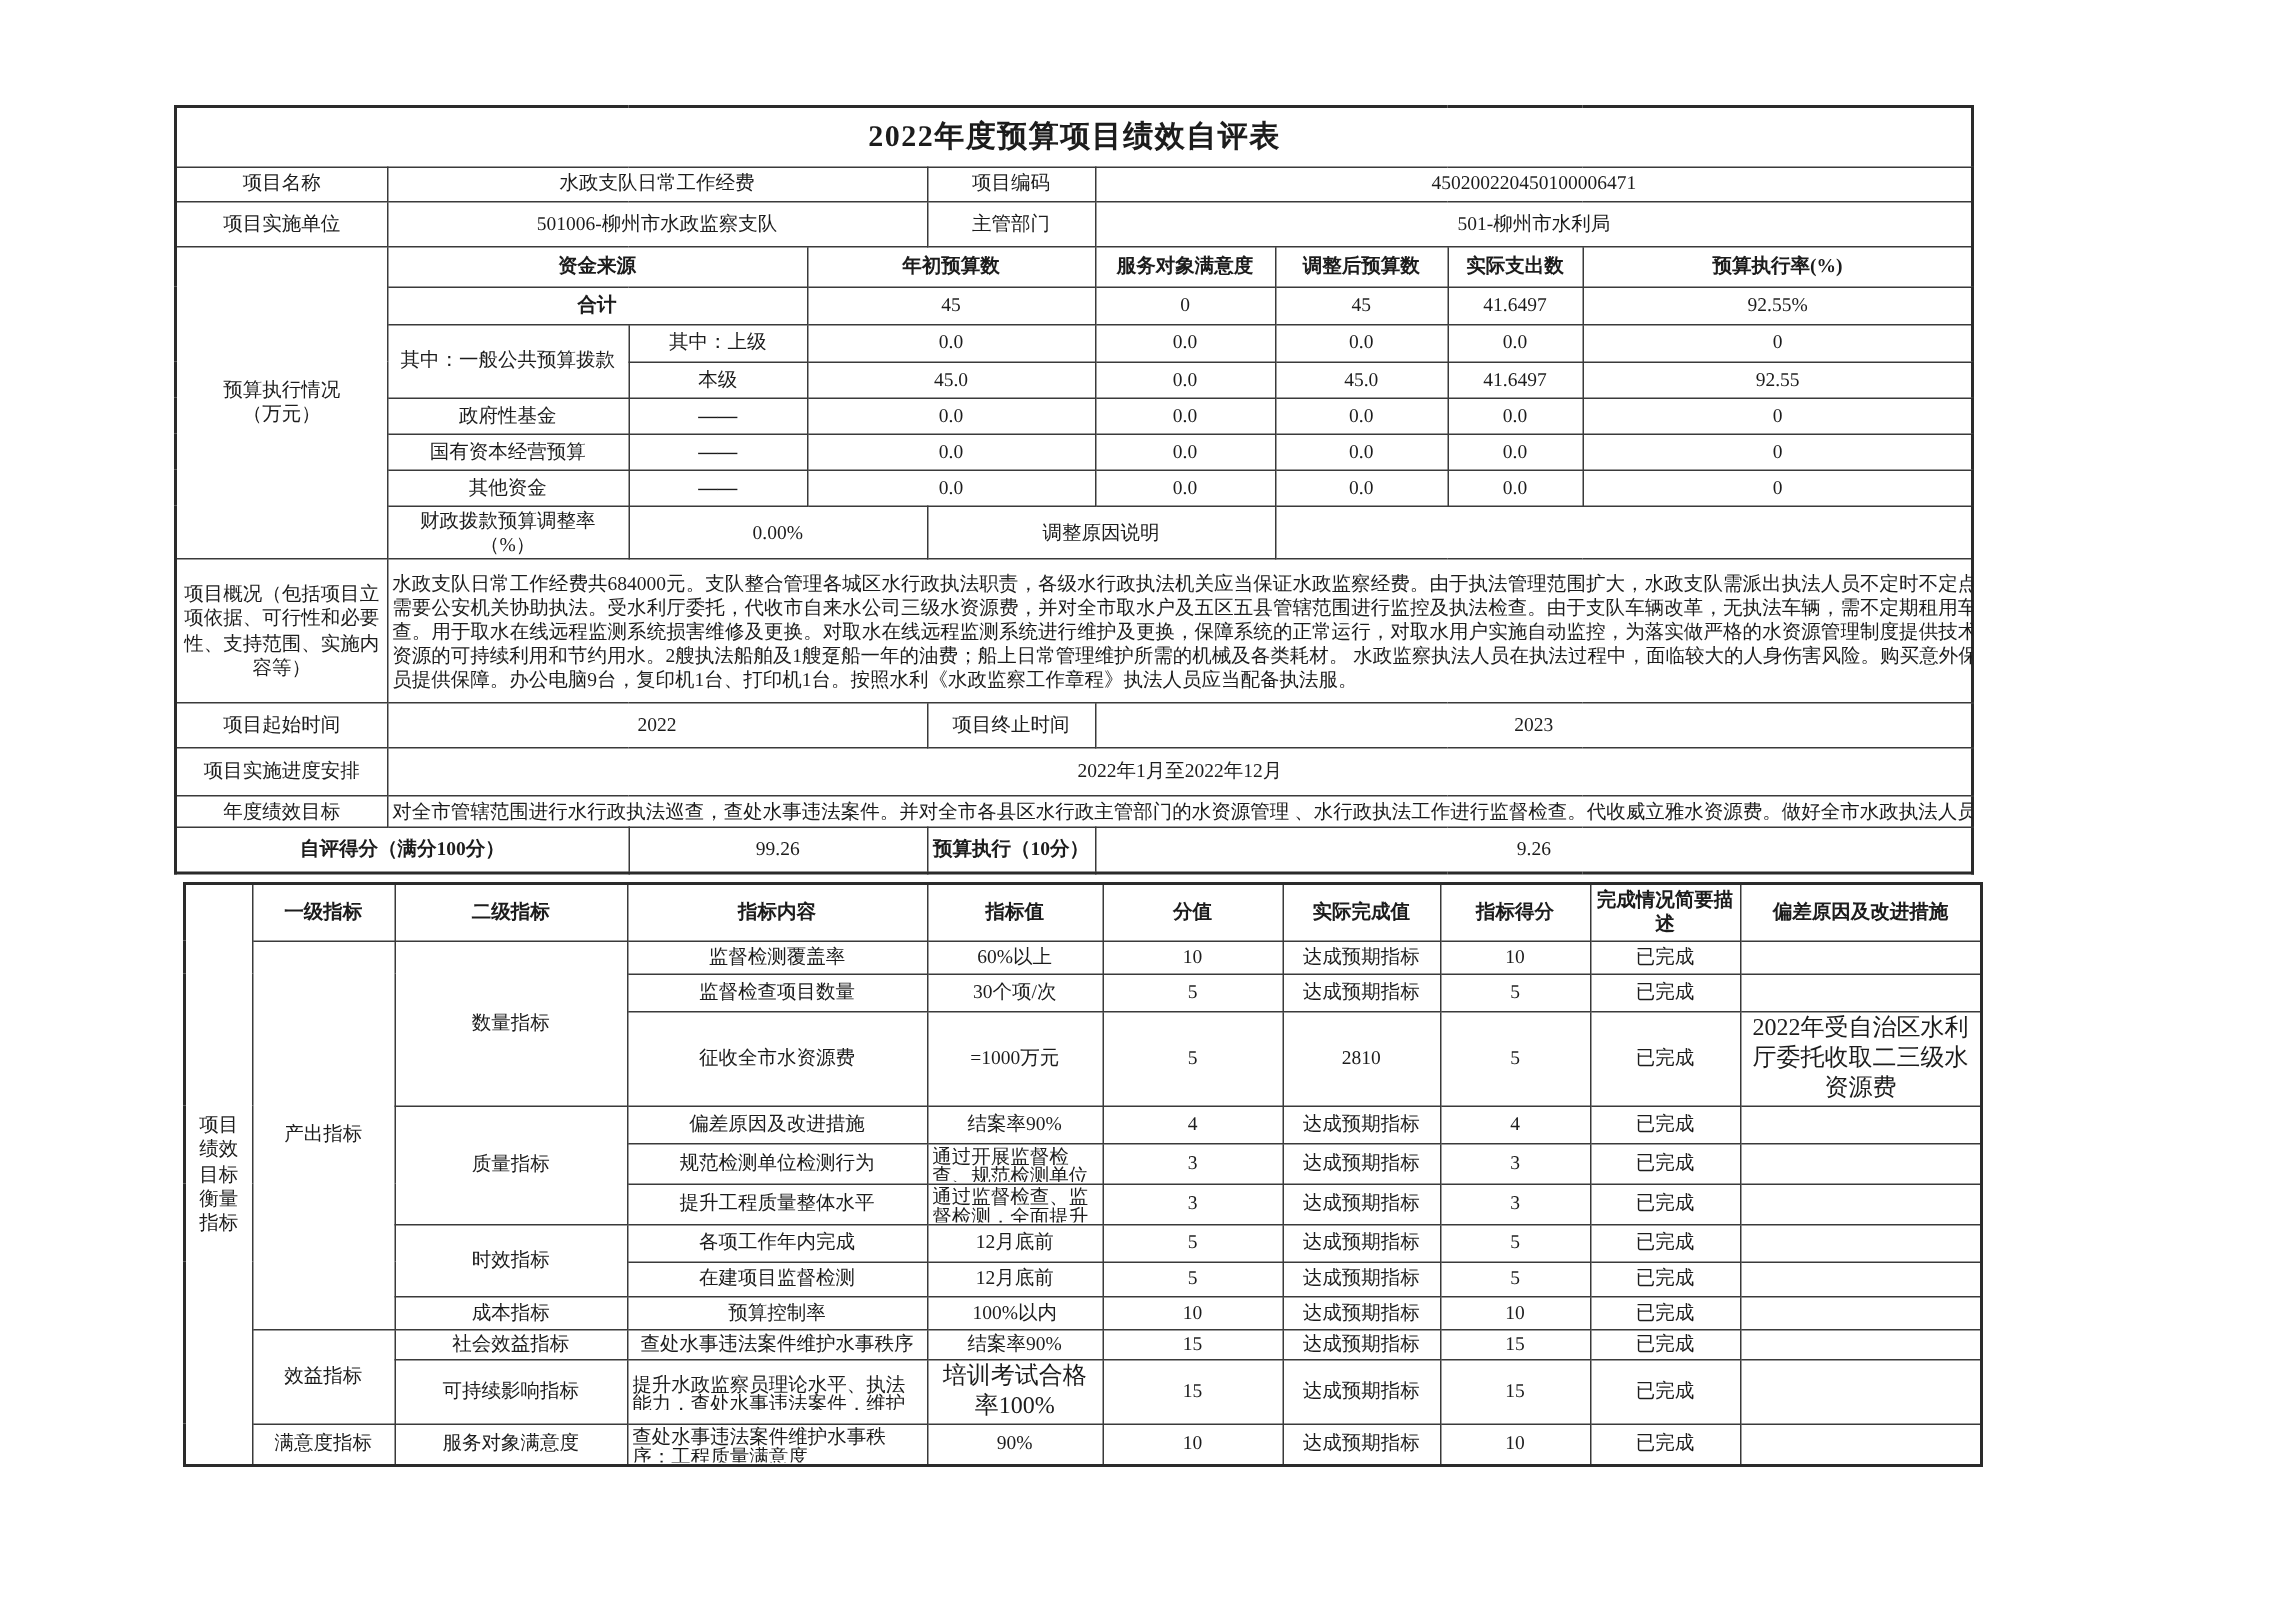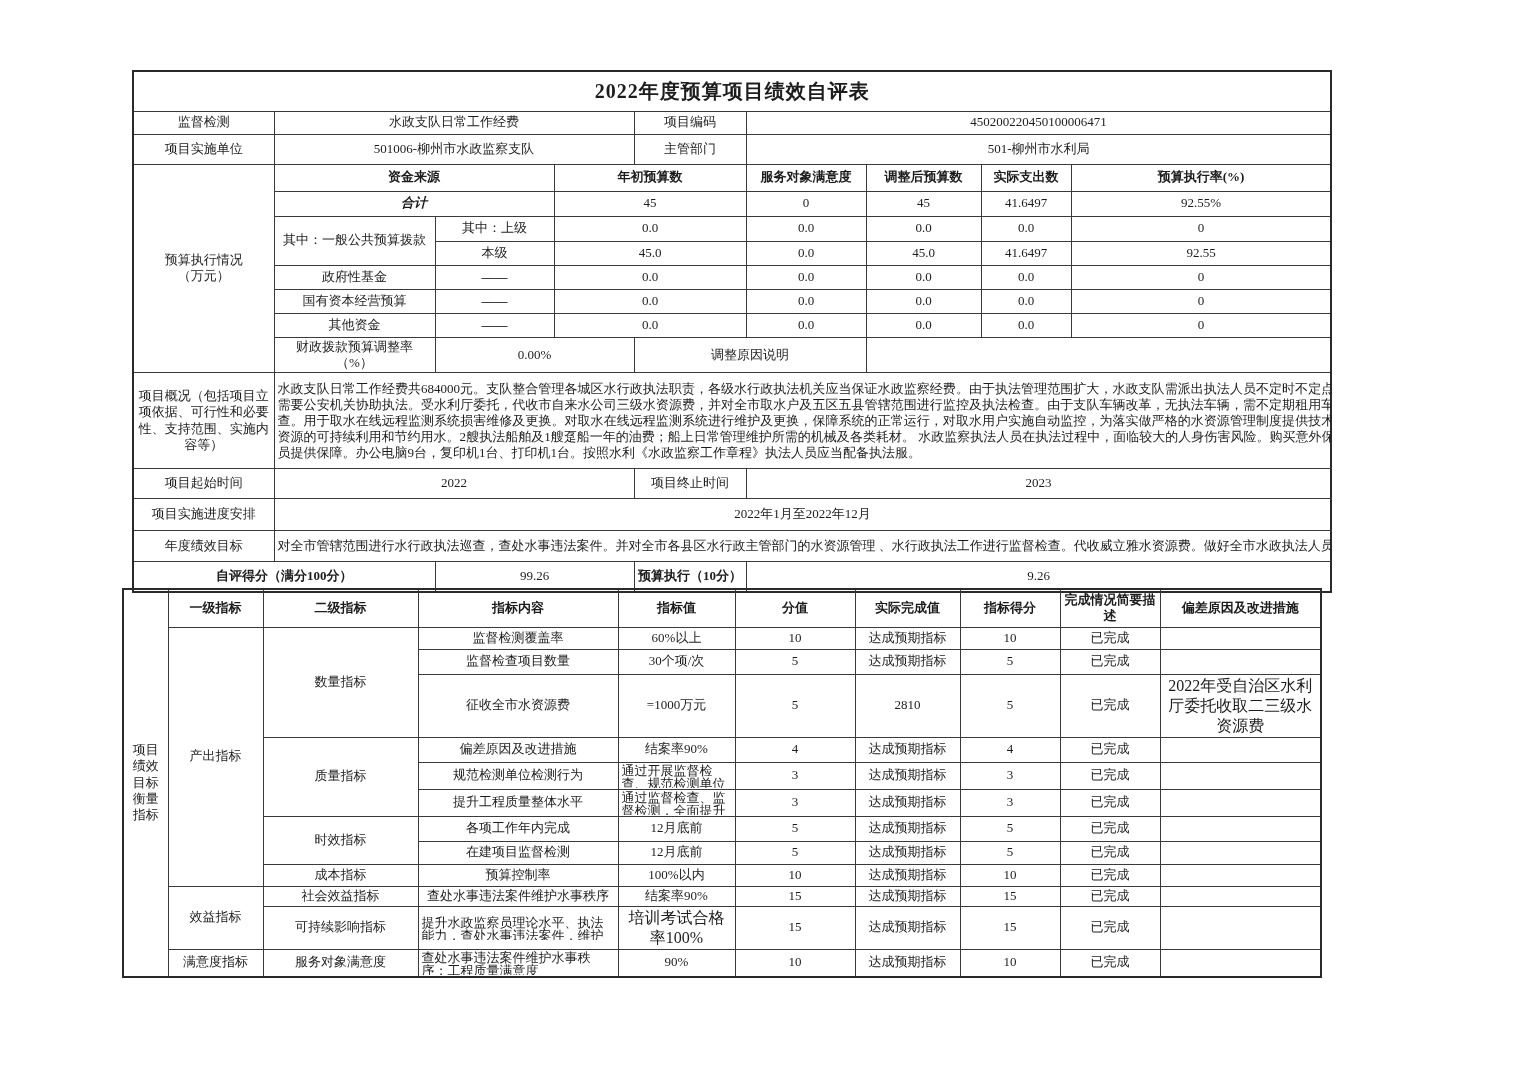--- a/index.html
+++ b/index.html
@@ -5,54 +5,54 @@
   html,body{margin:0;padding:0;background:#fff;}
   .page{position:relative;width:1520px;height:1074px;background:#ffffff;overflow:hidden;
         font-family:"Liberation Serif","DejaVu Serif",serif;color:#1c1c1c;}
   table.t{border-collapse:collapse;table-layout:fixed;position:absolute;
           font-size:13px;line-height:1.25;}
   table.t td{border:1px solid #3a3a3a;text-align:center;vertical-align:middle;
              padding:1px 3px;overflow:hidden;word-break:break-all;}
   table.t{border:2px solid #2a2a2a;}
   .b{font-weight:bold;}
   .l{text-align:left;}
-  .r{text-align:right;padding-right:10px;font-style:italic;}
+  .r{text-align:right;padding-right:10px;}
   .pre{white-space:pre-line;}
   .bt2 td{border-top-width:2px;}
   .ovf{overflow:visible;}
   .title-cell{font-size:20px;font-weight:bold;letter-spacing:1px;border-bottom-width:2px;}
   .overview-text{width:1135px;text-align:justify;line-height:16px;font-size:13px;overflow:visible;}
   .goal-text{white-space:nowrap;overflow:visible;text-align:left;width:1135px;}
   .clip2{height:24px;overflow:hidden;line-height:13px;text-align:left;}
   .clip2c{height:24px;overflow:hidden;line-height:13px;text-align:left;}
   .smallpad{padding:0 2px;margin-left:20px;}
 </style>
 </head>
 <body>
 
 <div class="page">
 
-  <table class="t" style="left:132px;top:70px;width:1198px;">
+  <table class="t" style="left:116px;top:70px;width:1198px;">
     <colgroup>
       <col style="width:141px">
         <col style="width:161px">
         <col style="width:119px">
       <col style="width:80px">
         <col style="width:112px">
         <col style="width:120px">
       <col style="width:115px">
         <col style="width:90px">
         <col style="width:260px">
     </colgroup>
     <tbody>
         <tr style="height:40px">
       <td colspan="9" class="title-cell">2022年度预算项目绩效自评表</td>
     </tr>
     <tr style="height:23px">
-      <td>监督检测</td>
+      <td>项目名称</td>
       <td colspan="3">水政支队日常工作经费</td>
       <td>项目编码</td>
       <td colspan="4">450200220450100006471</td>
     </tr>
     <tr style="height:30px">
       <td>项目实施单位</td>
       <td colspan="3">501006-柳州市水政监察支队</td>
       <td>主管部门</td>
       <td colspan="4">501-柳州市水利局</td>
     </tr>
@@ -134,21 +134,21 @@
     <tr style="height:30px" class="bt2">
       <td>项目起始时间</td>
       <td colspan="3">2022</td>
       <td>项目终止时间</td>
       <td colspan="4">2023</td>
     </tr>
     <tr style="height:32px" class="bt2">
       <td>项目实施进度安排</td>
       <td colspan="8" class="l">2022年1月至2022年12月</td>
     </tr>
-    <tr style="height:31px" class="bt2">
+    <tr style="height:21px" class="bt2">
       <td>年度绩效目标</td>
       <td colspan="8" class="l ovf">
         <div class="goal-text">对全市管辖范围进行水行政执法巡查，查处水事违法案件。并对全市各县区水行政主管部门的水资源管理 、水行政执法工作进行监督检查。代收威立雅水资源费。做好全市水政执法人员的</div>
       </td>
     </tr>
     <tr style="height:30px" class="bt2">
       <td colspan="2" class="b">自评得分（满分100分）</td>
       <td colspan="2">99.26</td>
       <td class="b">预算执行（10分）</td>
       <td colspan="4">9.26</td>

